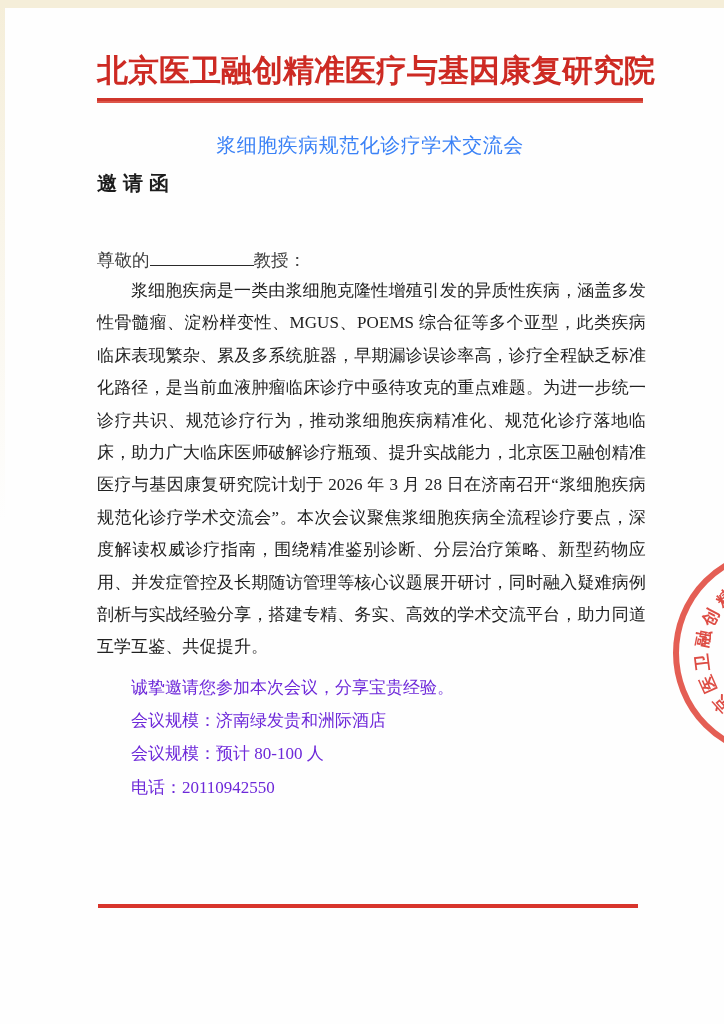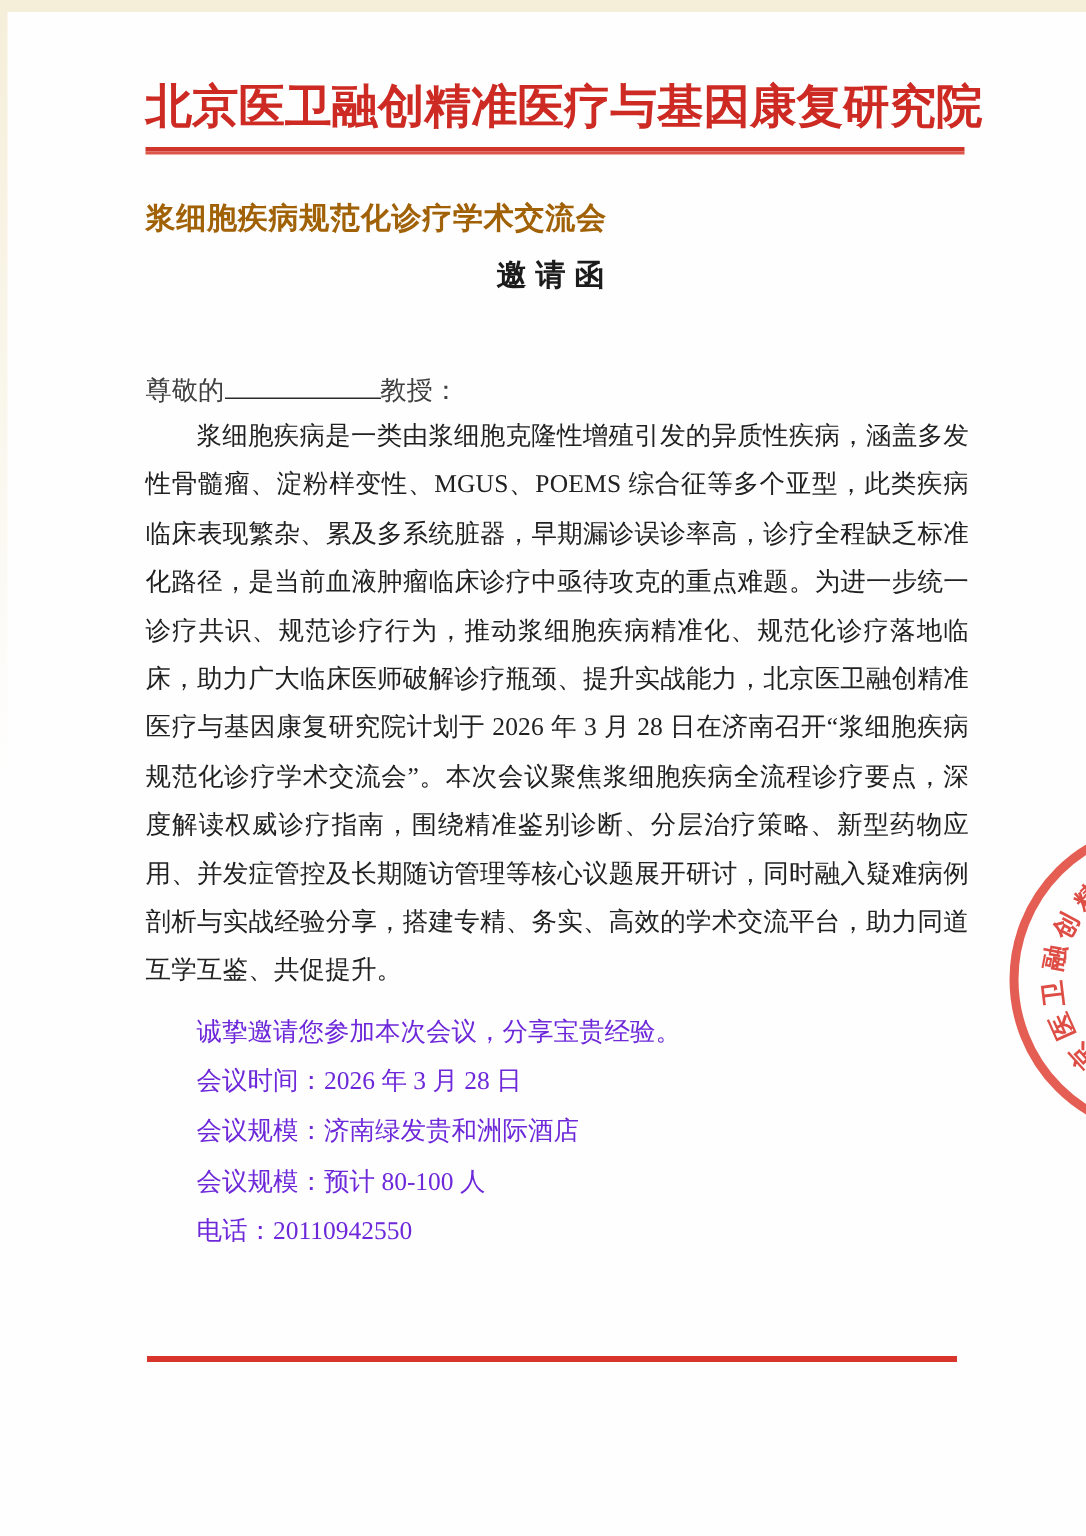--- a/index.html
+++ b/index.html
@@ -23,25 +23,25 @@
   .institute-title {
     top: 50px; position: absolute; left: 97px; width: 546px; text-align: left;
     font-size: 31px; font-weight: bold; letter-spacing: 0px;
     color: #cd2a23; white-space: nowrap;
   }
   .header-rule {
     position: absolute; left: 97px; top: 98px; width: 546px; height: 3px;
     border-top: 3px solid #cf352b; border-bottom: 2px solid #dd564a;
   }
   .doc-title {
-    position: absolute; left: 97px; top: 132px; width: 546px; text-align: left;
-    font-size: 20px; font-weight: bold; letter-spacing: 0.5px; color: #a16207;
+    position: absolute; left: 97px; top: 132px; width: 546px; text-align: center;
+    font-size: 20px; font-weight: normal; letter-spacing: 0.5px; color: #3b82f6;
   }
   .doc-subtitle {
-    position: absolute; left: 97px; top: 170px; width: 546px; text-align: center;
+    position: absolute; left: 97px; top: 170px; width: 546px; text-align: left;
     font-size: 20px; font-weight: bold; letter-spacing: 6px; color: #1c1c1c;
   }
   .salutation {
     position: absolute; left: 97px; top: 247px;
     font-size: 17.5px; line-height: 26px; color: #404040;
   }
   .salutation-blank {
     display: inline-block; width: 104px; height: 17px;
     border-bottom: 1.2px solid #2a2a2a; vertical-align: baseline;
   }
@@ -92,21 +92,20 @@
 <div class="doc-subtitle">邀请函</div>
 
 <div class="salutation">
   <span>尊敬的</span><span class="salutation-blank"></span><span>教授：</span>
 </div>
 
 <div class="body-paragraph">浆细胞疾病是一类由浆细胞克隆性增殖引发的异质性疾病，涵盖多发性骨髓瘤、淀粉样变性、MGUS、POEMS 综合征等多个亚型，此类疾病临床表现繁杂、累及多系统脏器，早期漏诊误诊率高，诊疗全程缺乏标准化路径，是当前血液肿瘤临床诊疗中亟待攻克的重点难题。为进一步统一诊疗共识、规范诊疗行为，推动浆细胞疾病精准化、规范化诊疗落地临床，助力广大临床医师破解诊疗瓶颈、提升实战能力，北京医卫融创精准医疗与基因康复研究院计划于 2026 年 3 月 28 日在济南召开“浆细胞疾病规范化诊疗学术交流会”。本次会议聚焦浆细胞疾病全流程诊疗要点，深度解读权威诊疗指南，围绕精准鉴别诊断、分层治疗策略、新型药物应用、并发症管控及长期随访管理等核心议题展开研讨，同时融入疑难病例剖析与实战经验分享，搭建专精、务实、高效的学术交流平台，助力同道互学互鉴、共促提升。</div>
 
 <div class="closing-block">
   <div>诚挚邀请您参加本次会议，分享宝贵经验。</div>
-  <div>会议时间：2026 年 3 月 28 日</div>
   <div>会议规模：济南绿发贵和洲际酒店</div>
   <div>会议规模：预计 80-100 人</div>
   <div>电话：20110942550</div>
 </div>
 
 <div class="bottom-rule"></div>
 
 <div class="stamp">
 
   <span class="stamp-char r1">京</span>

